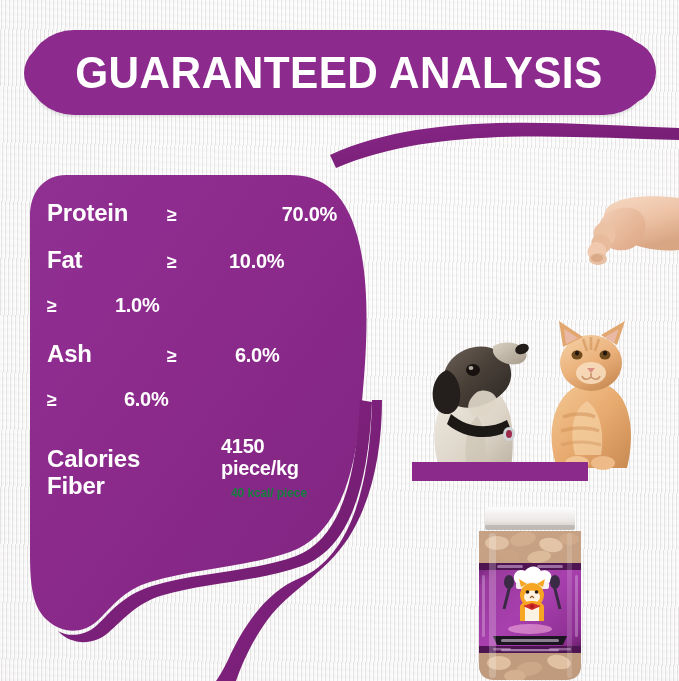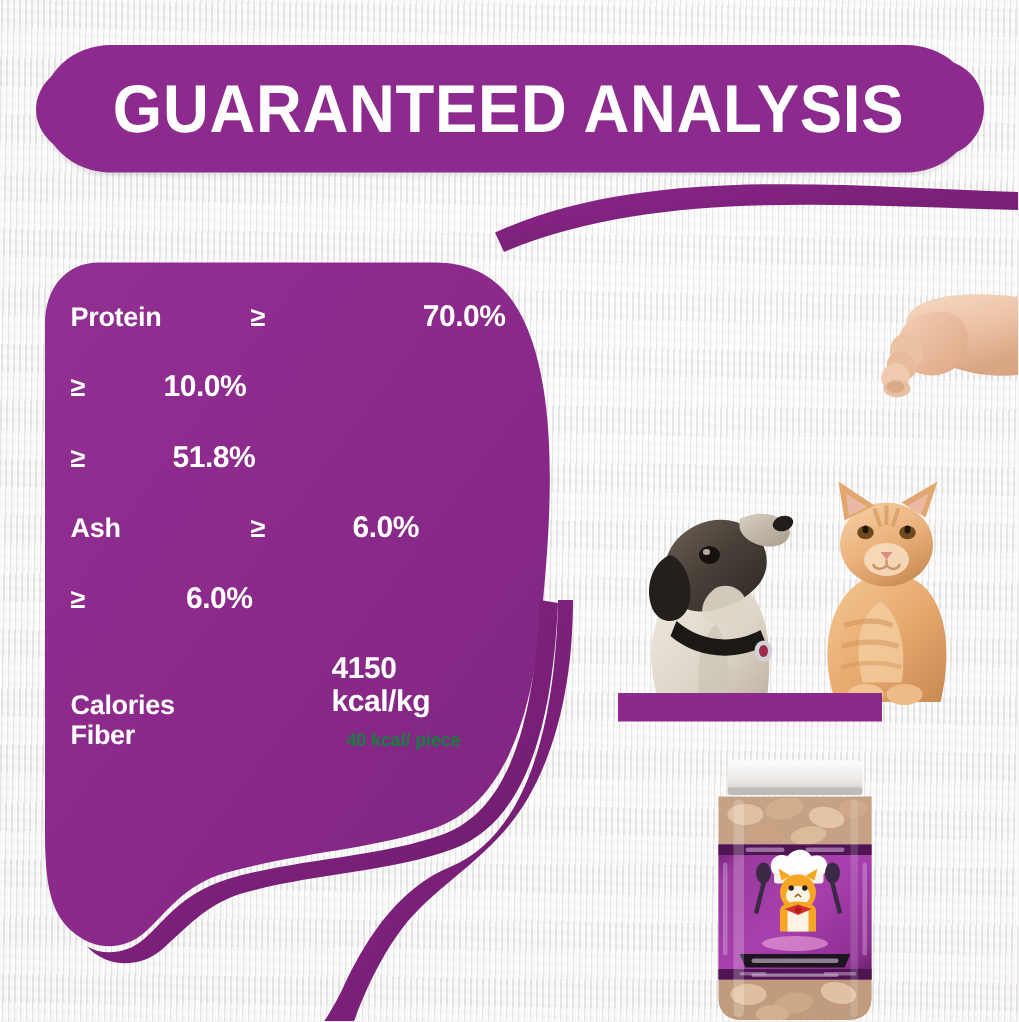--- a/index.html
+++ b/index.html
@@ -112,21 +112,21 @@
     display: flex;
     align-items: baseline;
     height: 47px;
   }
   .data-row.calories {
     height: auto;
     align-items: flex-end;
   }
   .cell-label {
     color: #ffffff;
-    font-size: 18px;
+    font-size: 24px;
     font-weight: bold;
     width: 120px;
     flex: 0 0 120px;
     line-height: 1.12;
     letter-spacing: -0.2px;
   }
   .cell-op {
     color: #ffffff;
     font-size: 18px;
     font-weight: bold;
@@ -270,27 +270,28 @@
 
   <div class="data-table">
 
     <div class="data-row">
       <div class="cell-label">Protein</div>
       <div class="cell-op">≥</div>
       <div class="cell-value num-70">70.0%</div>
     </div>
 
     <div class="data-row">
+      <div class="cell-label">Fat</div>
       <div class="cell-op">≥</div>
       <div class="cell-value num-10">10.0%</div>
     </div>
 
     <div class="data-row">
       <div class="cell-op">≥</div>
-      <div class="cell-value num-1">51.8%</div>
+      <div class="cell-value num-1">1.0%</div>
     </div>
 
     <div class="data-row">
       <div class="cell-label">Ash</div>
       <div class="cell-op">≥</div>
       <div class="cell-value num-6">6.0%</div>
     </div>
 
     <div class="data-row">
       <div class="cell-op">≥</div>
@@ -298,21 +299,21 @@
     </div>
 
     <div class="data-row calories">
       <div class="cell-label">
         <span>Calories</span><br>
         <span>Fiber</span>
       </div>
       <div class="cell-op"></div>
       <div class="cell-value calories-value">
         <span>4150</span><br>
-        <span>kcal/kg</span>
+        <span>piece/kg</span>
         <div class="calories-note">40 kcal/ piece</div>
       </div>
     </div>
 
   </div>
 
   <svg class="hand-photo" viewBox="0 0 106 78" xmlns="http://www.w3.org/2000/svg">
     <defs>
       <linearGradient id="skinG" x1="0" y1="0" x2="0.4" y2="1">
         <stop offset="0%" stop-color="#f6d9c4"></stop>

